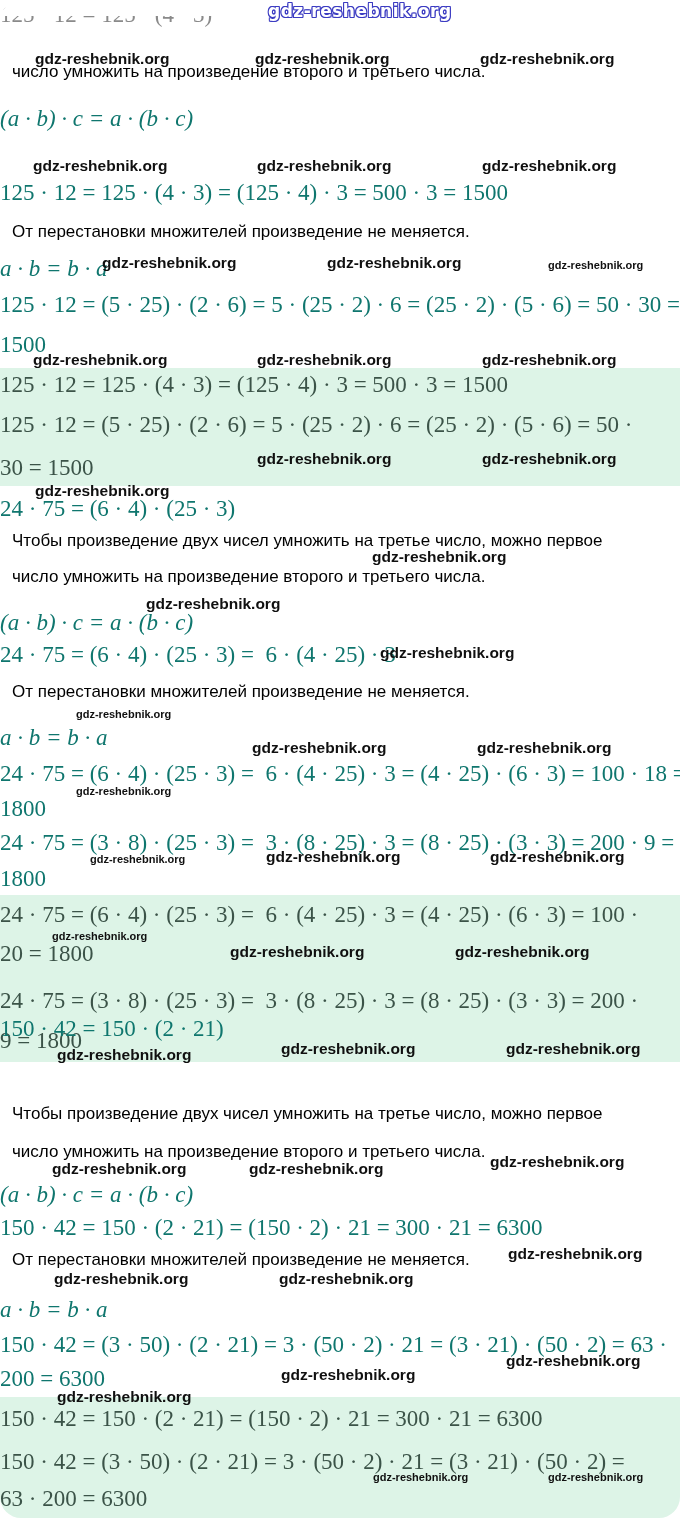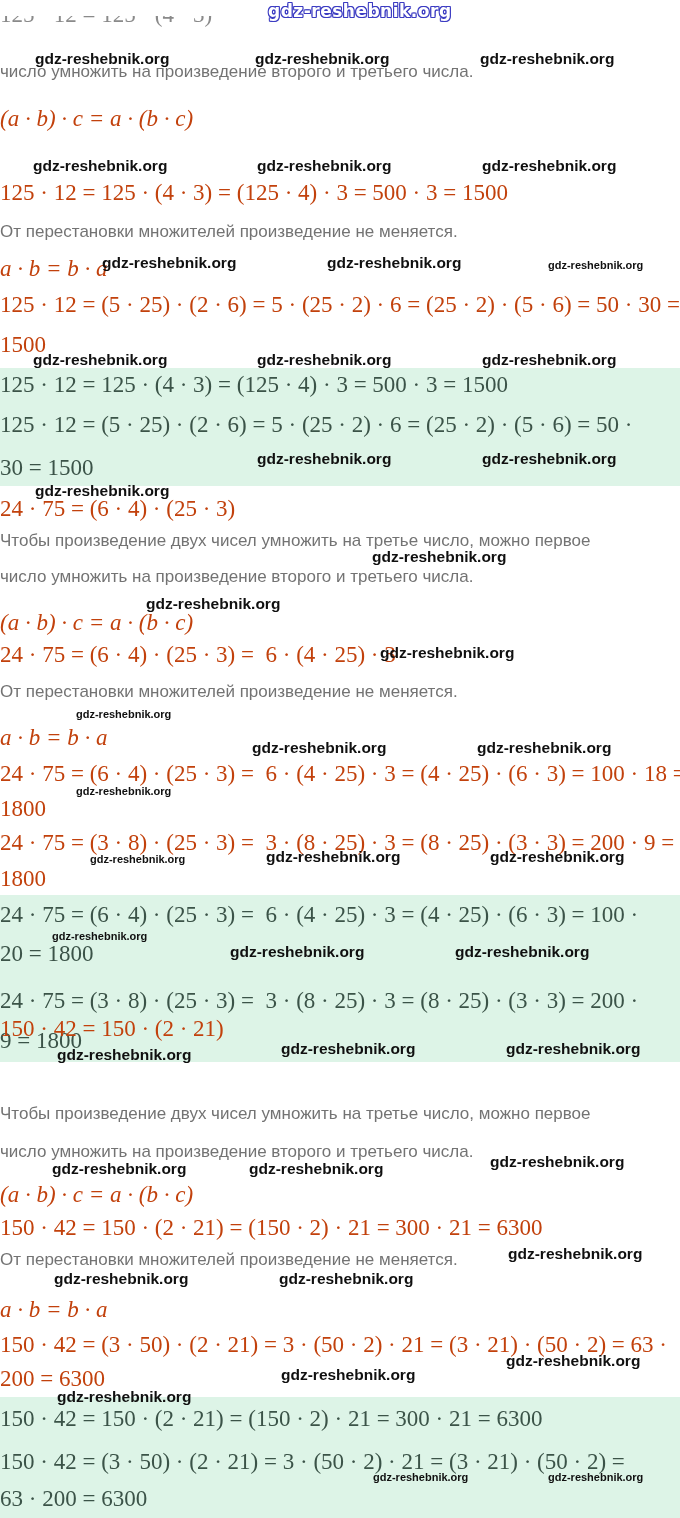--- a/index.html
+++ b/index.html
@@ -9,43 +9,43 @@
     height: 1518px;
     overflow: hidden;
     background: #ffffff;
     font-family: "Liberation Sans", sans-serif;
   }
   .hl { position: absolute; left: 0; width: 680px; }
   .item { position: absolute; white-space: pre; line-height: 1.15; }
   .formula {
     font-family: "Liberation Serif", "DejaVu Serif", serif;
     font-size: 23px;
-    color: #c2410c;
+    color: #0f766e;
   }
   .formula.it { font-style: italic; }
   .formula.fgreen { color: #3b5348; }
   .formula.faded { color: #8a8a8a; }
-  .btext { font-size: 17px; color: #737373; }
+  .btext { font-size: 17px; color: #000000; margin-left: 12px; }
   .wm { font-size: 15.5px; font-weight: 600; color: #101010; }
   .wm-sm { font-size: 11px; font-weight: 600; color: #101010; }
   .wm-blue {
     font-family: "DejaVu Sans", sans-serif;
     font-size: 17px; font-weight: 700;
     letter-spacing: 0.5px;
     color: #ffffff;
     text-shadow: -1px 0 0 #3c3cc2, 1px 0 0 #3c3cc2, 0 -1px 0 #3c3cc2, 0 1px 0 #3c3cc2,
                  -1px -1px 0 #3c3cc2, 1px 1px 0 #3c3cc2, -1px 1px 0 #3c3cc2, 1px -1px 0 #3c3cc2;
     z-index: 3;
   }
   .cover { position: absolute; background: #ffffff; z-index: 2; }
 </style>
 </head>
 <body>
 
-<div class="page" id="page" style="background: rgb(255, 255, 255);">
+<div class="page" id="page" style="background: rgb(255, 255, 255); border-radius: 21px;">
     <div class="hl" style="top: 368px; height: 118px; background: rgb(221, 244, 231);"></div>
     <div class="hl" style="top: 895px; height: 167px; background: rgb(221, 244, 231);"></div>
     <div class="hl" style="top: 1397px; height: 121px; background: rgb(221, 244, 231);"></div>
     <div class="cover" style="left: 0px; top: 0px; width: 680px; height: 16px;"></div>
     <div class="item formula faded" style="left: 0px; top: 2px;">125 · 12 = 125 · (4 · 3)</div>
     <div class="item wm-blue" style="left: 268px; top: 2px;">gdz-reshebnik.org</div>
     <div class="item wm" style="left: 35px; top: 50px;">gdz-reshebnik.org</div>
     <div class="item wm" style="left: 255px; top: 50px;">gdz-reshebnik.org</div>
     <div class="item wm" style="left: 480px; top: 50px;">gdz-reshebnik.org</div>
     <div class="item btext" style="left: 0px; top: 62px;">число умножить на произведение второго и третьего числа.</div>

